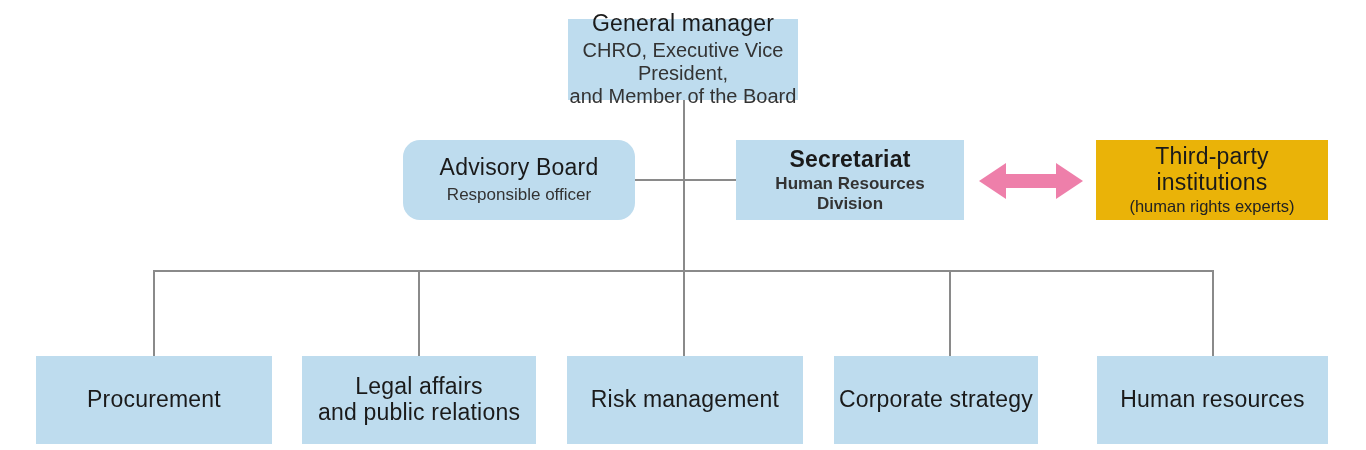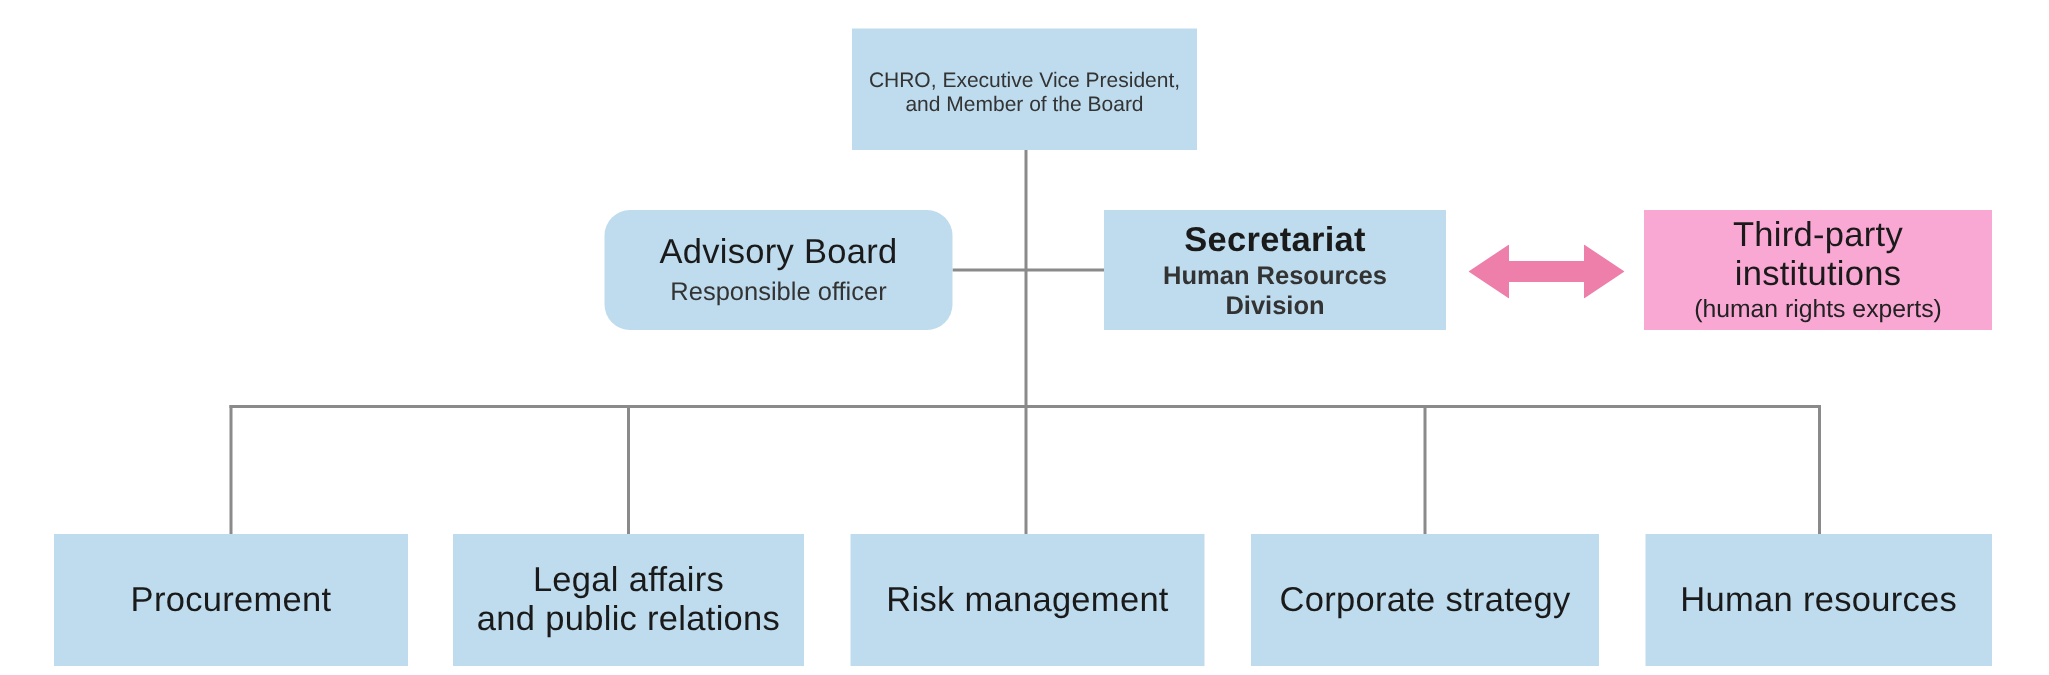--- a/index.html
+++ b/index.html
@@ -18,51 +18,51 @@
   .box {
     position: absolute;
     display: flex;
     flex-direction: column;
     align-items: center;
     justify-content: center;
     text-align: center;
     box-sizing: border-box;
   }
   .blue { background: #bedcee; }
-  .pink { background: #f9a8d4; }
+  .pink { background: #eab308; }
   .title {
     font-size: 23px;
     color: #1a1a1a;
     line-height: 1.12;
     letter-spacing: 0.2px;
   }
   .subtitle {
     font-size: 17px;
     color: #333333;
     line-height: 1.15;
     margin-top: 4px;
   }
   .tline { display: block; }
 
   
   .gm   { left: 568px; top: 19px;  width: 230px; height: 81px; }
-  .gm .subtitle { font-size: 14px; margin-top: 3px; }
+  .gm .subtitle { font-size: 20px; margin-top: 3px; }
 
   
   .advisory    { left: 403px;  top: 140px; width: 232px; height: 80px; border-radius: 17px; }
   .secretariat { left: 736px;  top: 140px; width: 228px; height: 80px; font-weight: bold; }
   .secretariat .subtitle { margin-top: 2px; }
   .thirdparty  { left: 1096px; top: 140px; width: 232px; height: 80px; }
   .thirdparty .subtitle { font-size: 16.5px; color: #222; margin-top: 1px; text-align: center; }
 
   
   .dept1 { left: 36px;   top: 356px; width: 236px; height: 88px; }
   .dept2 { left: 302px;  top: 356px; width: 234px; height: 88px; }
   .dept3 { left: 567px;  top: 356px; width: 236px; height: 88px; text-align: center; }
-  .dept4 { left: 834px;  top: 356px; width: 232px; height: 88px; }
+  .dept4 { left: 834px;  top: 356px; width: 204px; height: 88px; }
   .dept5 { left: 1097px; top: 356px; width: 231px; height: 88px; }
 
   
   .line { position: absolute; background: #8a8a8a; }
   .v-center { left: 683px;  top: 100px; width: 2px;    height: 256px; }
   .h-mid    { left: 635px;  top: 179px; width: 101px;  height: 2px; }
   .h-dist   { left: 153px;  top: 270px; width: 1061px; height: 2px; }
   .drop-1   { left: 153px;  top: 270px; width: 2px;    height: 86px; }
   .drop-2   { left: 418px;  top: 270px; width: 2px;    height: 86px; }
   .drop-4   { left: 949px;  top: 270px; width: 2px;    height: 86px; }
@@ -84,20 +84,21 @@
 
   <div class="line v-center"></div>
   <div class="line h-mid"></div>
   <div class="line h-dist"></div>
   <div class="line drop-1"></div>
   <div class="line drop-2"></div>
   <div class="line drop-4"></div>
   <div class="line drop-5"></div>
 
   <div class="box blue gm">
+    <div class="title">General manager</div>
     <div class="subtitle">
       <span class="tline">CHRO, Executive Vice President,</span>
       <span class="tline">and Member of the Board</span>
     </div>
   </div>
 
   <div class="box blue advisory">
     <div class="title">Advisory Board</div>
     <div class="subtitle">Responsible officer</div>
   </div>

